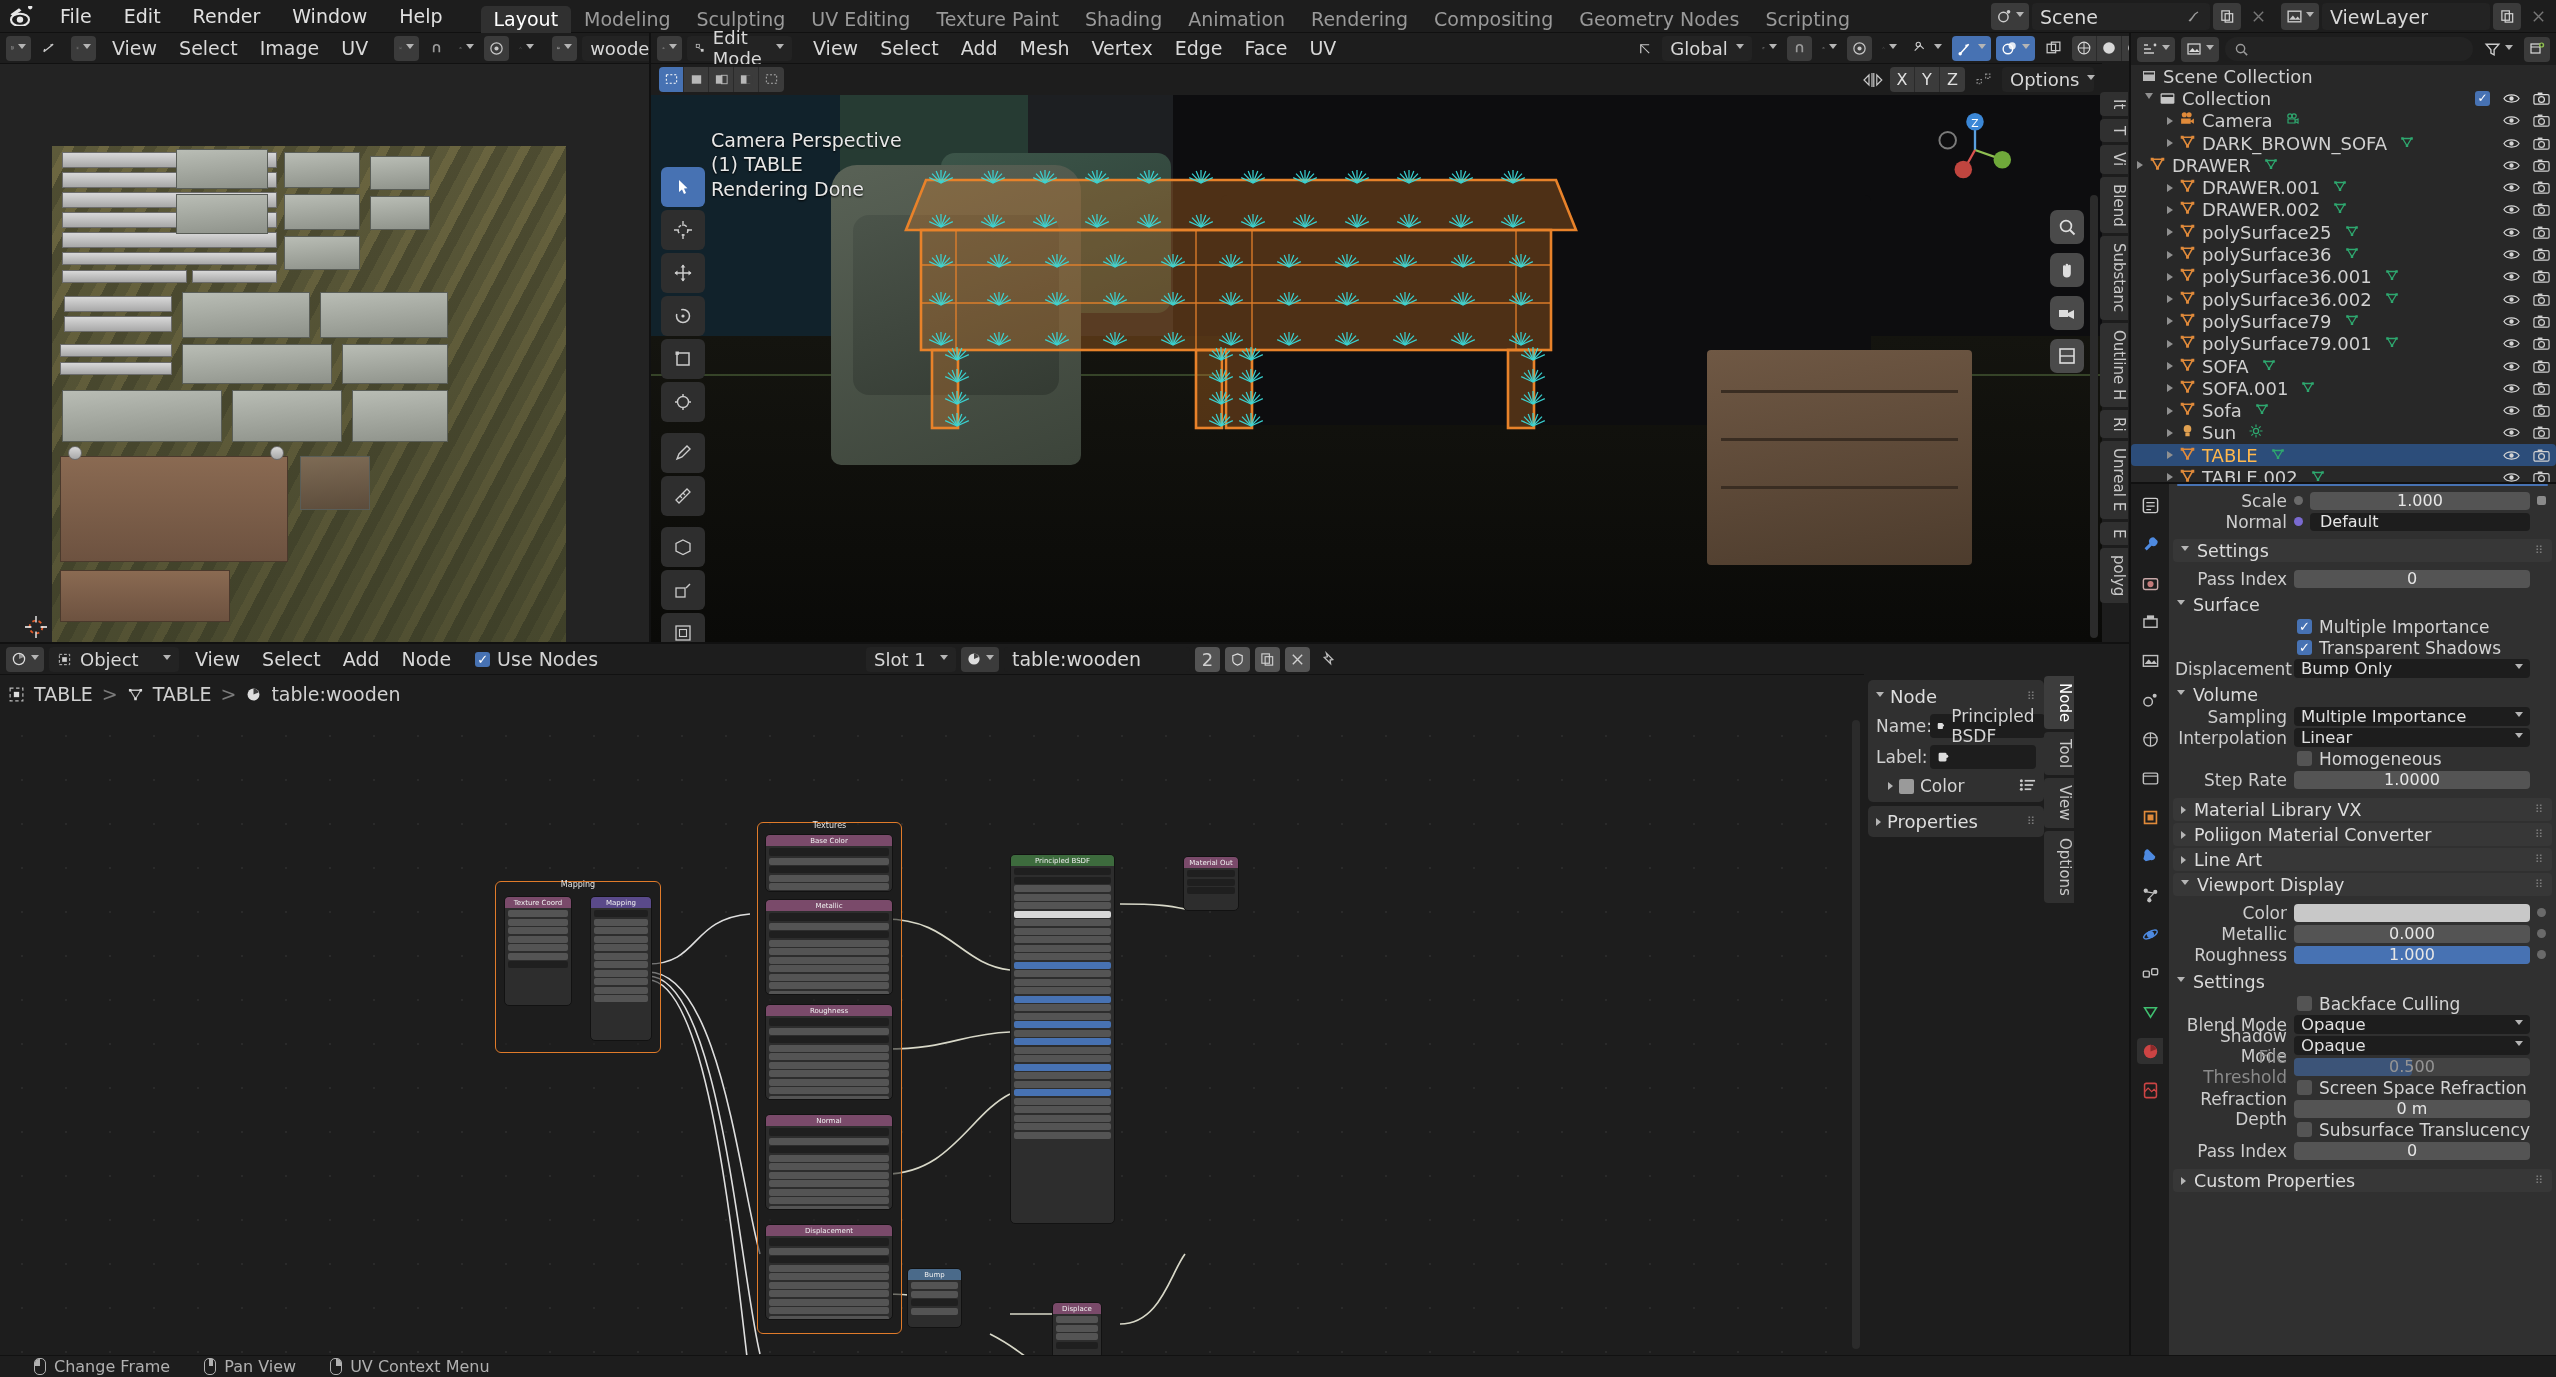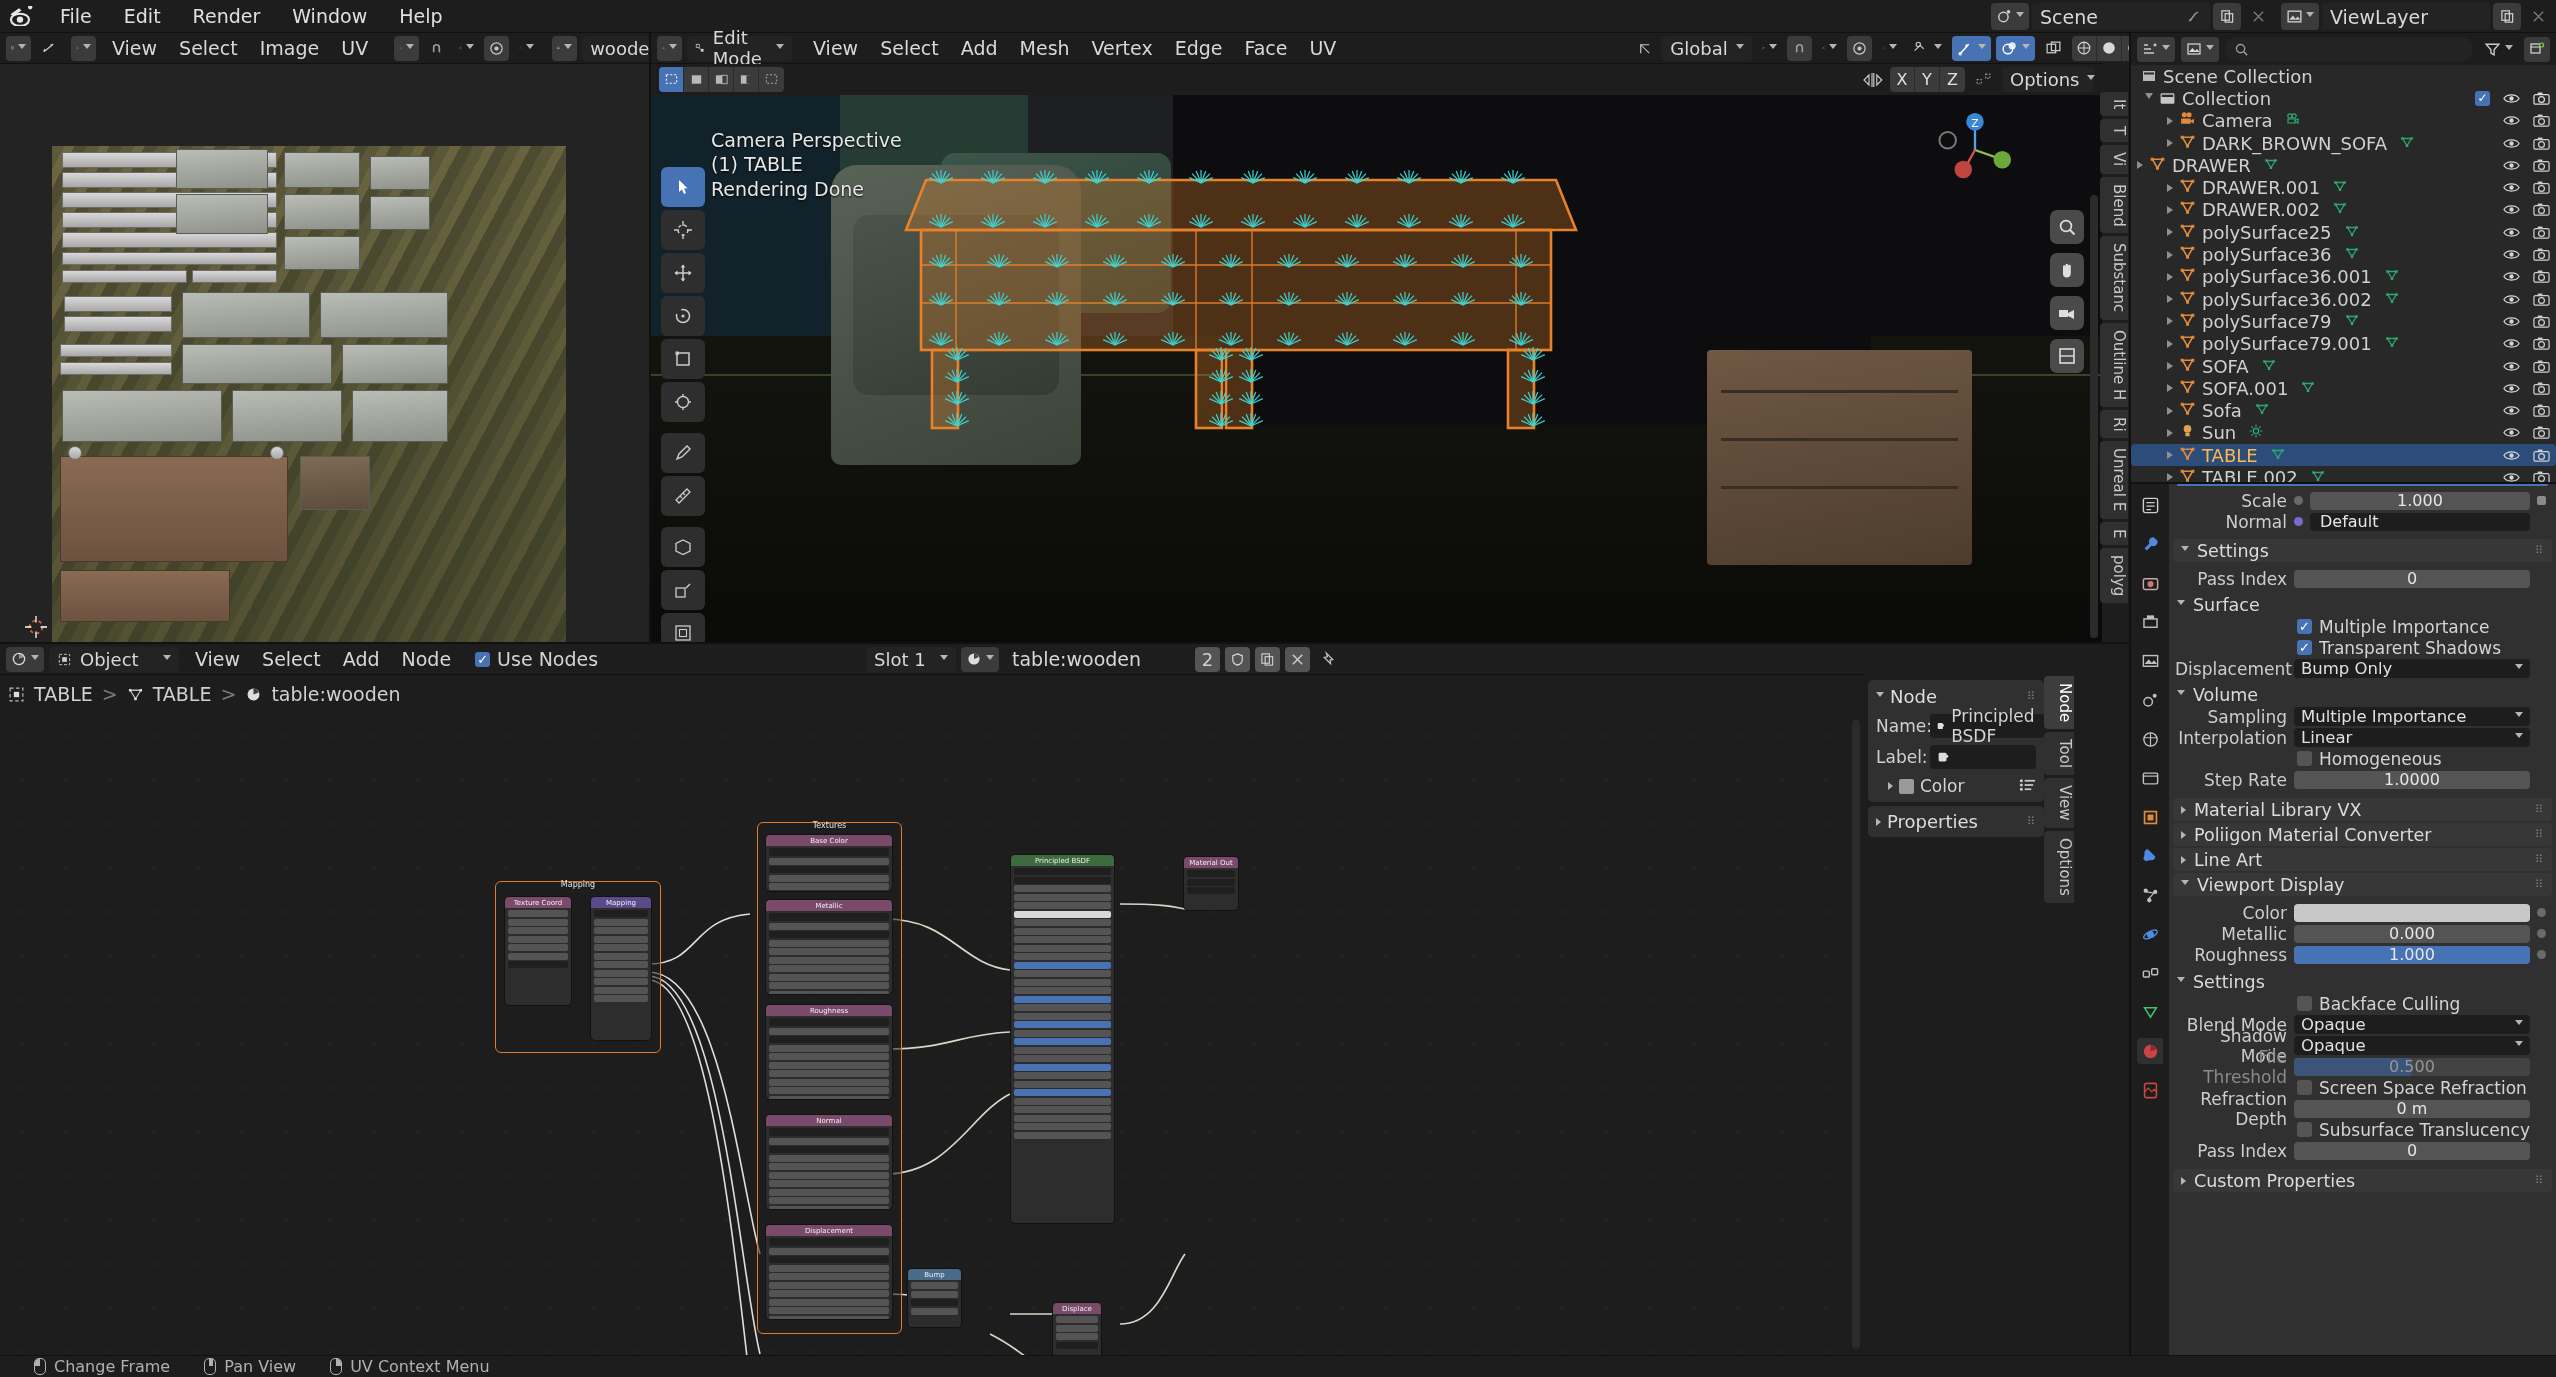--- a/index.html
+++ b/index.html
@@ -180,20 +180,33 @@
         <path d="M19 1.2 a2.2 2.2 0 1 1 0 .01"></path>
       </g>
         </svg>
     </div>
     <div id="topmenus" style="display:flex">
         <div class="menu-item">File</div>
         <div class="menu-item">Edit</div>
         <div class="menu-item">Render</div>
         <div class="menu-item">Window</div>
         <div class="menu-item">Help</div>
+      </div>
+    <div class="wstabs" id="wstabs">
+        <div class="wstab active">Layout</div>
+        <div class="wstab">Modeling</div>
+        <div class="wstab">Sculpting</div>
+        <div class="wstab">UV Editing</div>
+        <div class="wstab">Texture Paint</div>
+        <div class="wstab">Shading</div>
+        <div class="wstab">Animation</div>
+        <div class="wstab">Rendering</div>
+        <div class="wstab">Compositing</div>
+        <div class="wstab">Geometry Nodes</div>
+        <div class="wstab">Scripting</div>
       </div>
 
     <div class="scene-block">
       <div class="drop">
         <svg width="17" height="17" viewBox="0 0 16 16">
             <circle cx="7" cy="8.5" r="4.4" fill="none" stroke="#ccc" stroke-width="1.4"></circle>
             <circle cx="11.8" cy="3.6" r="1.7" fill="#ccc"></circle>
           </svg>
         <span class="chev down"></span>
       </div>

